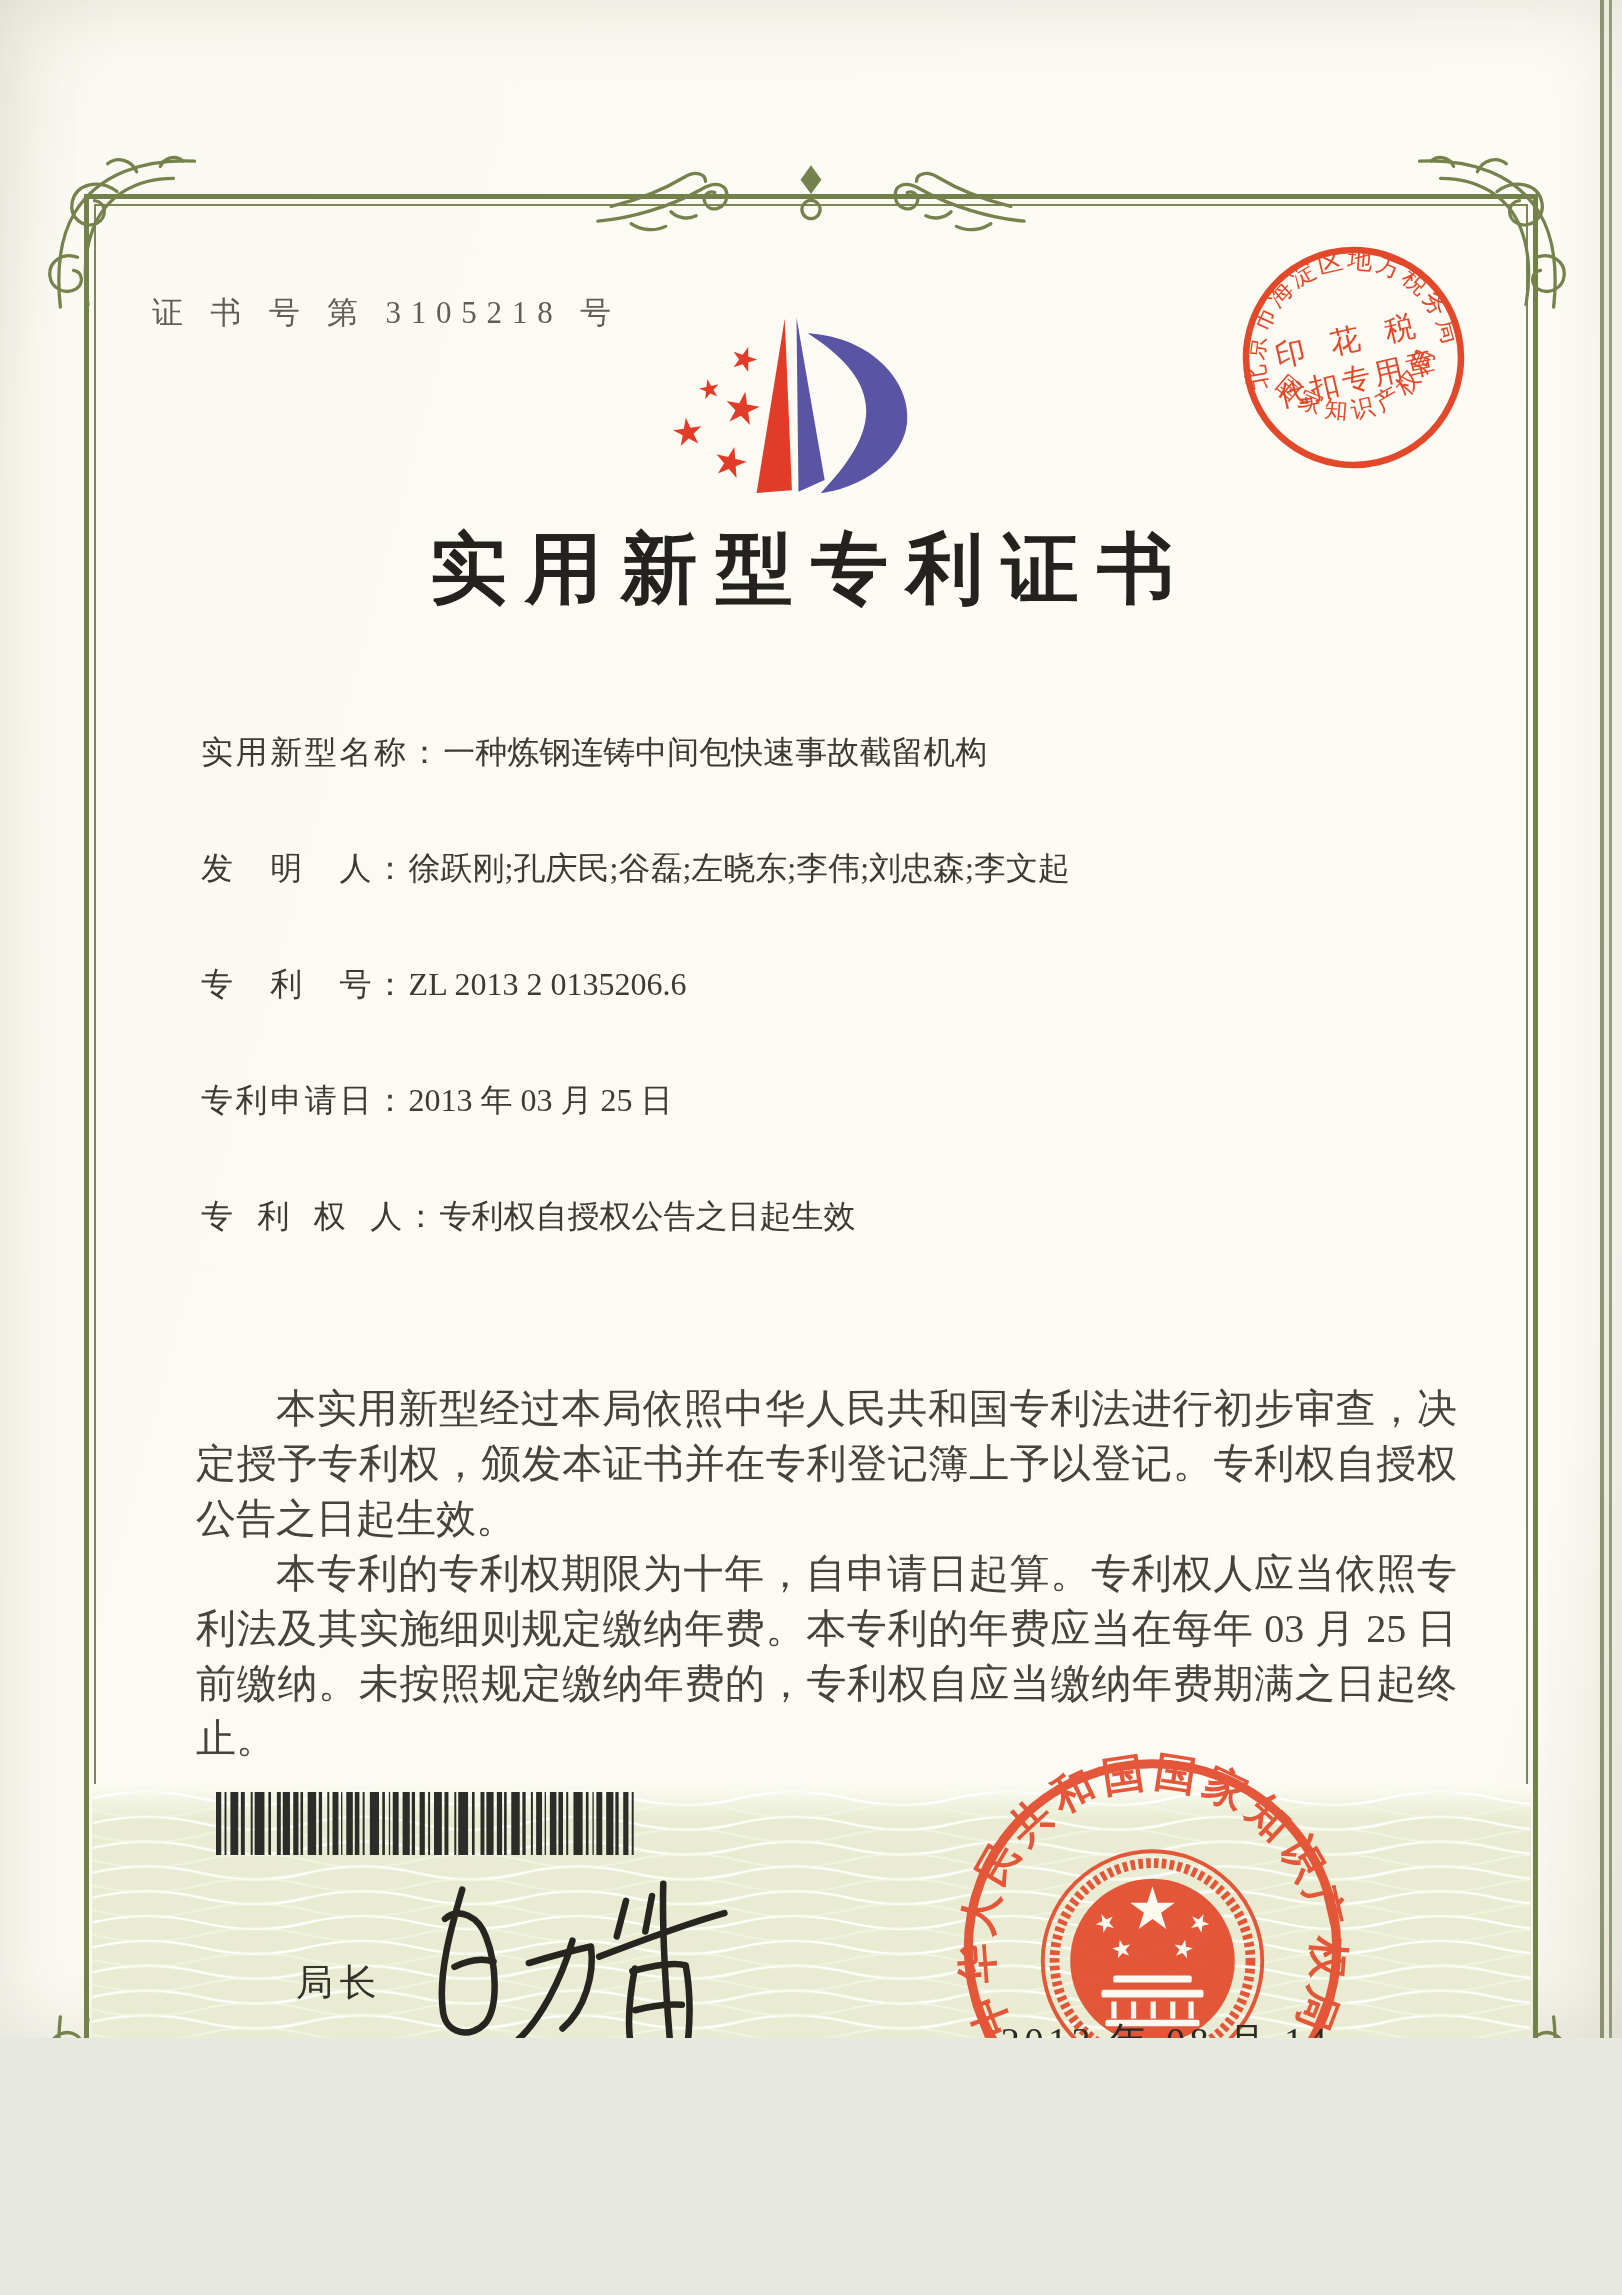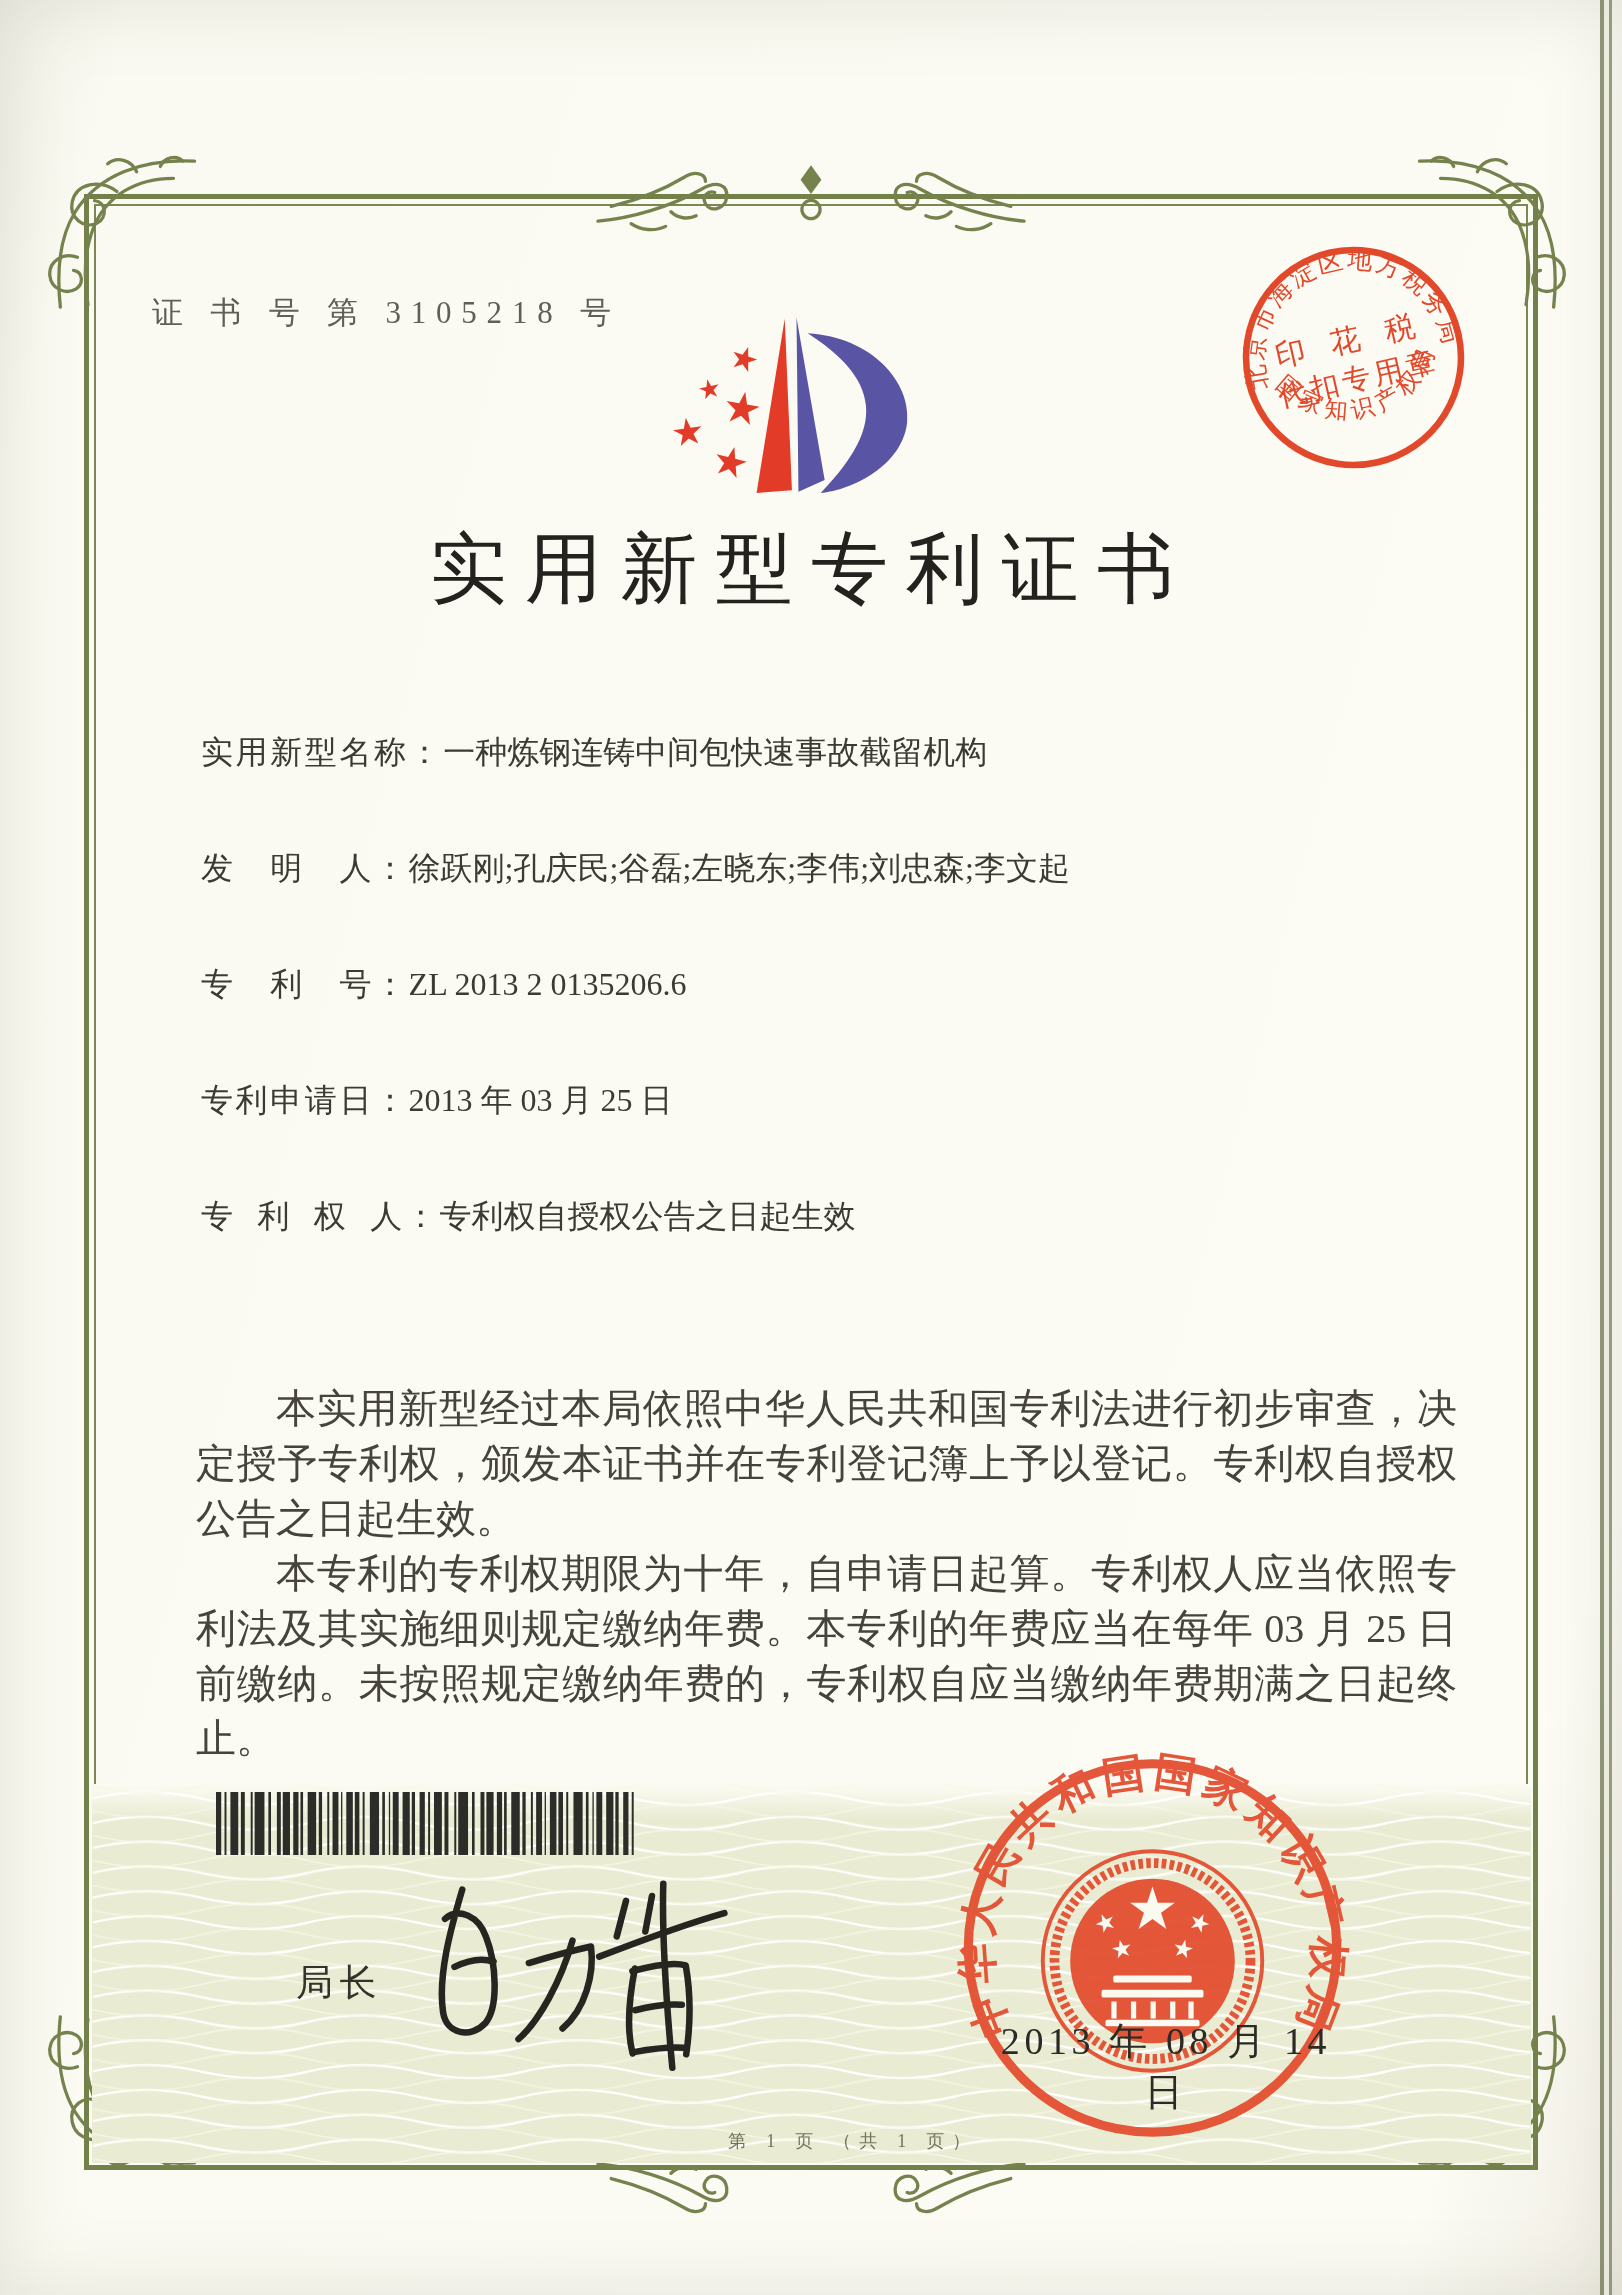--- a/index.html
+++ b/index.html
@@ -1,34 +1,34 @@
 <!DOCTYPE html>
 <html style="font-size:10.5px"><head>
 <meta charset="utf-8">
 <style>
   html,body{margin:0;padding:0;background:#e8e8e2;}
   .page{
-    position:relative;width:1623px;height:2295px;margin:0 auto;
+    position:relative;width:1623px;height:2038px;margin:0 auto;
     background:linear-gradient(105deg,#f2f1e8 0,#fbfaf2 6%,#fcfbf4 90%,#f0eee4 100%);
     overflow:hidden;
     font-family:"Liberation Serif","DejaVu Serif",serif;
     box-shadow:inset 0 0 78px rgba(120,120,100,.18);
   }
   .scan-edge{position:absolute;top:0;bottom:0;right:9.2px;width:14.4px;
     background:linear-gradient(90deg,rgba(0,0,0,0) 0 1.3px,#6d7550 1.3px 4.6px,#e9e9db 4.6px 9.8px,#77805a 9.8px 13px,rgba(0,0,0,0) 13px);
     opacity:.75;}
   
   .frame{position:absolute;left:84px;top:194px;width:1454px;height:1976px;
     border:5.2px solid #72804a;box-sizing:border-box;}
   .frame::after{content:"";position:absolute;inset:4.6px;border:2px solid #7c8854;}
   .orn{position:absolute;pointer-events:none;}
   
   .cert-no{position:absolute;left:152px;top:292px;font-size:31px;letter-spacing:9.8px;color:#5f5f58;}
   .title{position:absolute;left:84px;top:518px;width:1454px;text-align:center;
-    font-size:77px;font-weight:normal;letter-spacing:18.3px;color:#23221e;}
+    font-size:77px;font-weight:bold;letter-spacing:18.3px;color:#23221e;}
   
   .fields{position:absolute;left:201px;top:731px;width:1262px;}
   .field{height:116px;font-size:32px;color:#3b3a33;white-space:nowrap;}
   .field .flabel{letter-spacing:2.6px;font-family:Liberation Mono, monospace;}
   
   .paras{position:absolute;left:196px;top:1381px;width:1261px;
     font-size:40px;line-height:55px;color:#45433b;text-align:justify;}
   .paras p{margin:0;text-indent:2em;}
   
   .band{position:absolute;left:92px;top:1784px;width:1439px;height:379px;background:#e9ecd2;}

